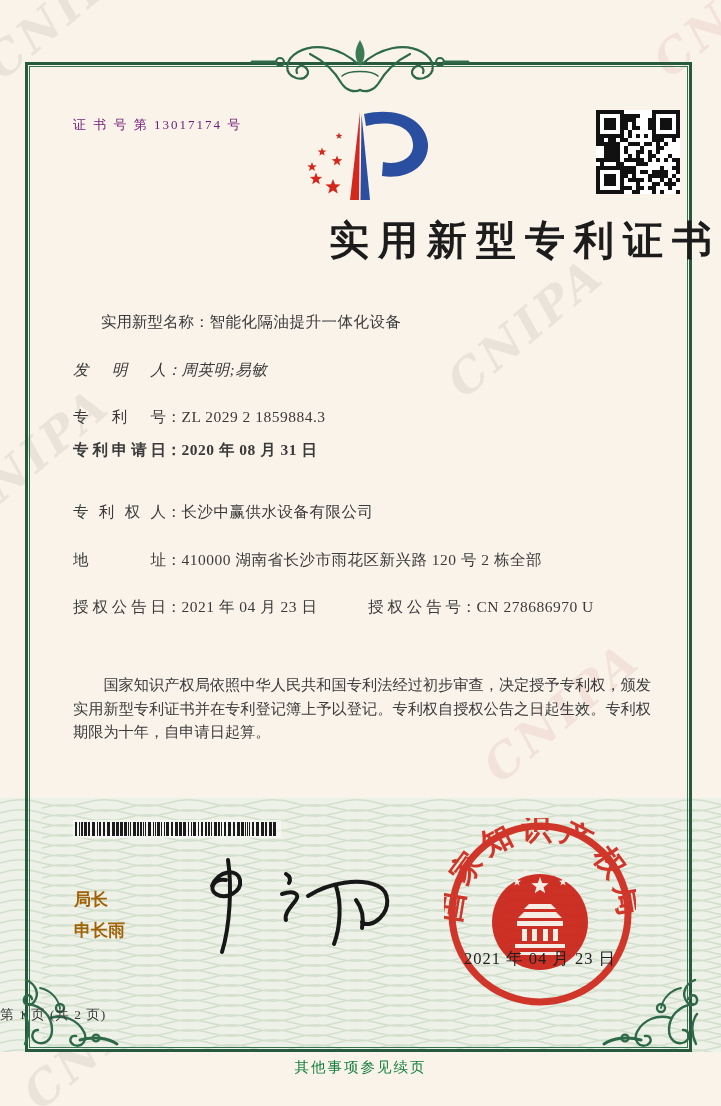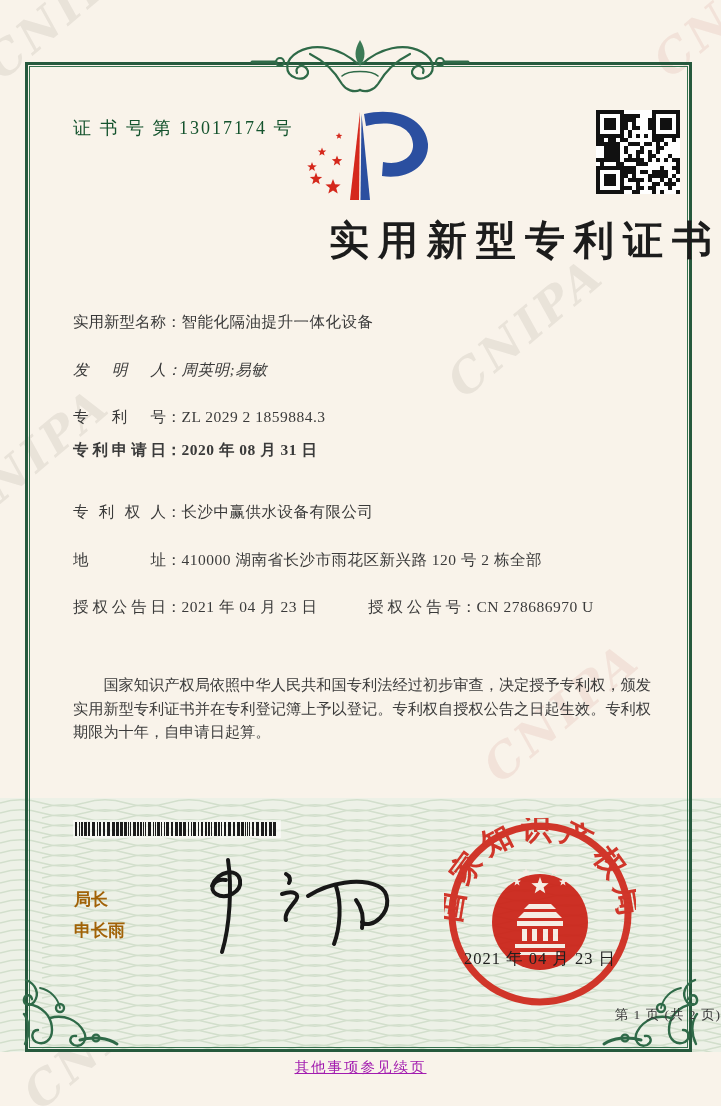--- a/index.html
+++ b/index.html
@@ -29,21 +29,21 @@
     content:''; position:absolute; inset:1px; border:1px solid #35724f;
   }
   .ornament-top { position:absolute; left:250px; top:30px; z-index:4; }
   .corner { position:absolute; z-index:4; }
   .corner.bl { left:20px; top:978px; }
   .corner.br { left:601px; top:978px; transform:scaleX(-1); }
   
   .content { position:absolute; inset:0; z-index:5; }
   .certno {
     position:absolute; left:73px; top:116px;
-    font-size:18px; letter-spacing:2px; color:#14532d;font-family:Liberation Serif, serif;
+    font-size:13px; letter-spacing:2px; color:#701a75;font-family:Liberation Serif, serif;
   }
   .logo { position:absolute; left:298px; top:104px; }
   .qr { position:absolute; left:596px; top:110px; }
   .title {
     position:absolute; left:0; right:0; top:213px; text-align:right;
     font-size:40px; font-weight:bold; letter-spacing:9px; color:#1c1c1c;
   }
   .fields { position:absolute; left:73px; top:312px; width:585px; }
   .frow { position:absolute; left:0; white-space:nowrap; font-size:15.5px; color:#3a3a3a; }
   .frow .lbl {
@@ -64,26 +64,26 @@
     font-family:"Liberation Sans","DejaVu Sans",sans-serif;
     font-size:17px; font-weight:bold; color:#a16207; line-height:31px;
   }
   .signature { position:absolute; left:190px; top:856px; }
   .seal { position:absolute; left:444px; top:818px; }
   .seal-date {
     position:absolute; left:444px; top:948px; width:192px; text-align:center;
     font-size:16.5px; letter-spacing:1px; color:#1f1f1f; z-index:6;
   }
   .pageinfo {
-    position:absolute; left:0; right:0; top:1006px; text-align:right;
-    font-size:13.5px; color:#3a3a3a; letter-spacing:1px;padding-left:40px;
+    position:absolute; left:0; right:0; top:1006px; text-align:left;
+    font-size:13.5px; color:#3a3a3a; letter-spacing:1px;
   }
   .footnote {
     position:absolute; left:0; right:0; top:1058px; text-align:center;
-    font-size:14.5px; color:#a21caf; letter-spacing:2px;text-decoration:underline;
+    font-size:14.5px; color:#15803d; letter-spacing:2px;
   }
 </style>
 </head>
 <body>
 
 <div class="page">
 
   <span class="wm gray" style="left:-30px; top:-18px;">CNIPA</span>
   <span class="wm pink" style="left:638px; top:-20px;">CNIPA</span>
   <span class="wm gray" style="left:432px; top:300px;">CNIPA</span>
@@ -404,21 +404,21 @@
           <rect x="40" y="80" width="4" height="4"></rect>
           <rect x="56" y="80" width="4" height="4"></rect>
           <rect x="64" y="80" width="4" height="4"></rect>
           <rect x="80" y="80" width="4" height="4"></rect>
         </g>
     </svg>
 
     <div class="title">实用新型专利证书</div>
 
     <div class="fields">
-      <div class="frow" style="top:0;">
+      <div class="frow" style="top:0;margin-left:28px;">
         <span class="lbl">实用新型名称</span><span class="colon">：</span><span class="val">智能化隔油提升一体化设备</span>
       </div>
       <div class="frow" style="top:47.5px;font-style:italic;">
         <span class="lbl">发明人</span><span class="colon">：</span><span class="val">周英明;易敏</span>
       </div>
       <div class="frow" style="top:95px;">
         <span class="lbl">专利号</span><span class="colon">：</span><span class="val">ZL 2029 2 1859884.3</span>
       </div>
       <div class="frow" style="top:128px;font-weight:bold;">
         <span class="lbl">专利申请日</span><span class="colon">：</span><span class="val">2020 年 08 月 31 日</span>

